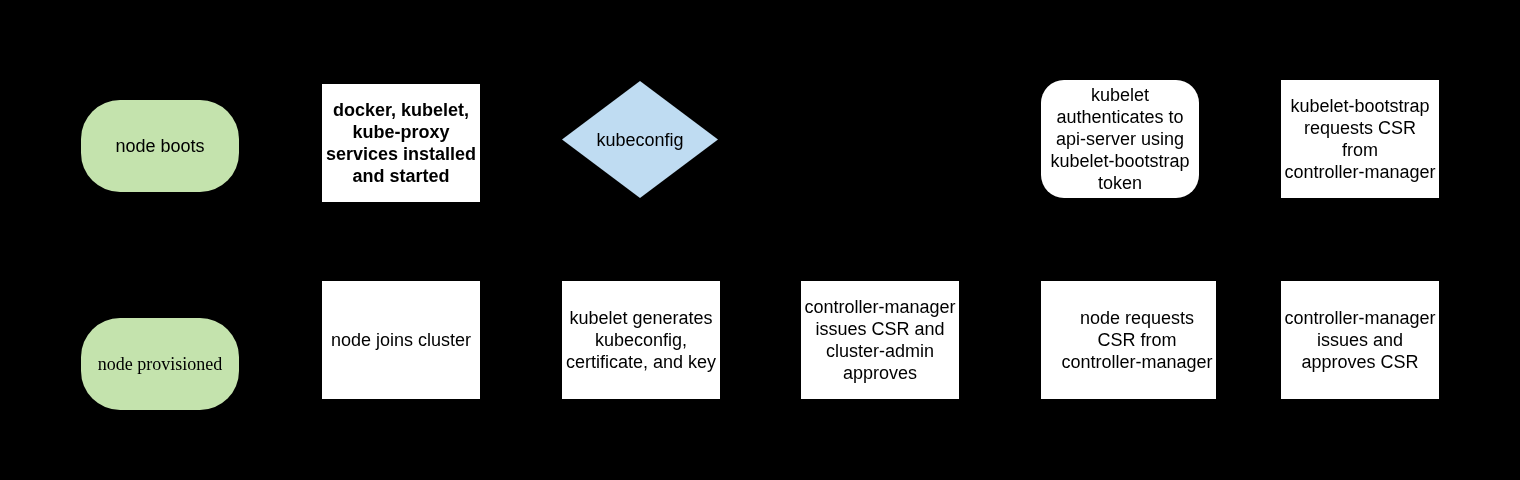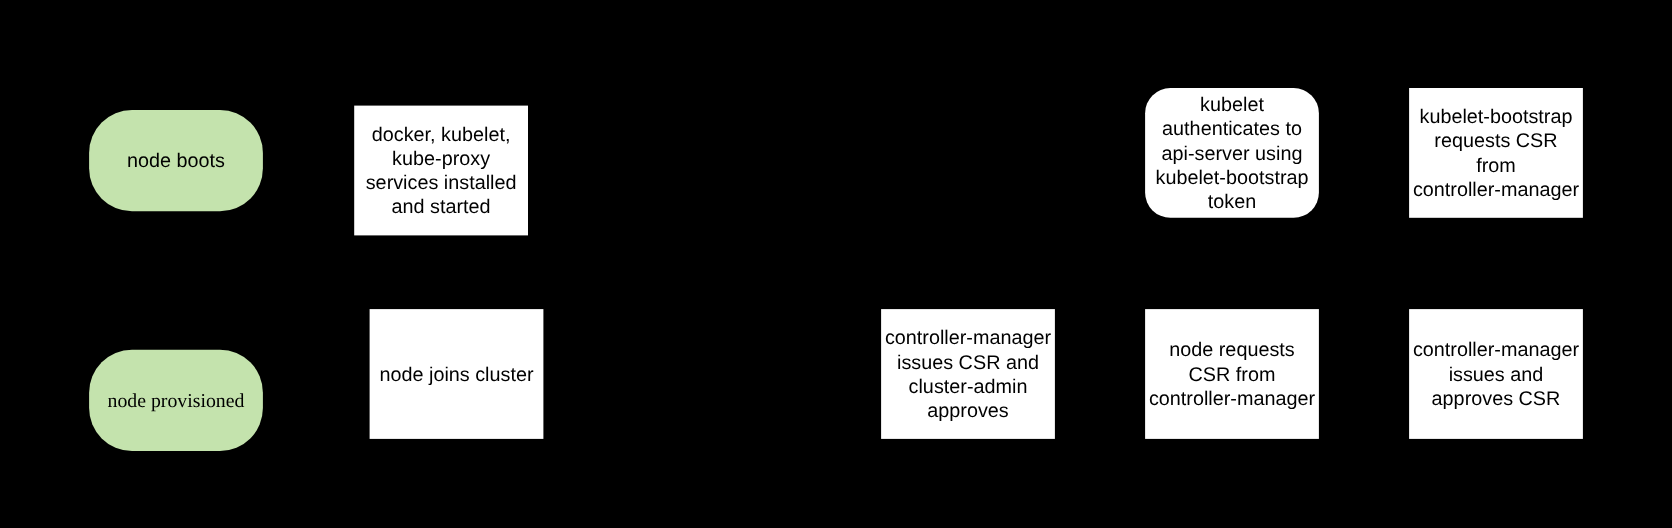--- a/index.html
+++ b/index.html
@@ -42,46 +42,49 @@
     background: var(--terminal-fill, #c4e3ad);
   }
   .decision {
     width: 156px;
     height: 117px;
     background: var(--decision-fill, #bfdcf2);
     clip-path: polygon(50% 0%, 100% 50%, 50% 100%, 0% 50%);
   }
   
   .pos-r1c1 { left: 81px;   top: 100px; }
-  .pos-r1c2 { left: 322px;  top: 96px; }
+  .pos-r1c2 { left: 322px;  top: 84px; font-weight: bold; }
   .pos-r1c3 { left: 562px;  top: 81px; }
   .pos-r1c4 { left: 801px;  top: 80px; }
   .pos-r1c5 { left: 1041px; top: 80px; border-radius: 23px; }
   .pos-r1c6 { left: 1281px; top: 80px; }
   
   .pos-r2c1 { left: 81px;   top: 318px; font-family: Liberation Serif, serif; }
-  .pos-r2c2 { left: 336px;  top: 281px; }
+  .pos-r2c2 { left: 322px;  top: 281px; }
   .pos-r2c3 { left: 562px;  top: 281px; }
   .pos-r2c4 { left: 801px;  top: 281px; }
-  .pos-r2c5 { left: 1041px; top: 281px; }
+  .pos-r2c5 { left: 1041px; top: 281px; padding-left: 17px; }
   .pos-r2c6 { left: 1281px; top: 281px; }
 </style>
 </head>
 <body>
 
 <div class="canvas">
 
   <div class="node terminal pos-r1c1">
     <span class="label">node boots</span>
   </div>
   <div class="node process pos-r1c2">
     <span class="label">docker, kubelet,
 kube-proxy
 services installed
 and started</span>
+  </div>
+  <div class="node decision pos-r1c3">
+    <span class="label">kubeconfig</span>
   </div>
   <div class="node process pos-r1c5">
     <span class="label">kubelet
 authenticates to
 api-server using
 kubelet-bootstrap
 token</span>
   </div>
   <div class="node process pos-r1c6">
     <span class="label">kubelet-bootstrap
@@ -89,20 +92,25 @@
 from
 controller-manager</span>
   </div>
 
   <div class="node terminal pos-r2c1">
     <span class="label">node provisioned</span>
   </div>
   <div class="node process pos-r2c2">
     <span class="label">node joins cluster</span>
   </div>
+  <div class="node process pos-r2c3">
+    <span class="label">kubelet generates
+kubeconfig,
+certificate, and key</span>
+  </div>
   <div class="node process pos-r2c4">
     <span class="label">controller-manager
 issues CSR and
 cluster-admin
 approves</span>
   </div>
   <div class="node process pos-r2c5">
     <span class="label">node requests
 CSR from
 controller-manager</span>

